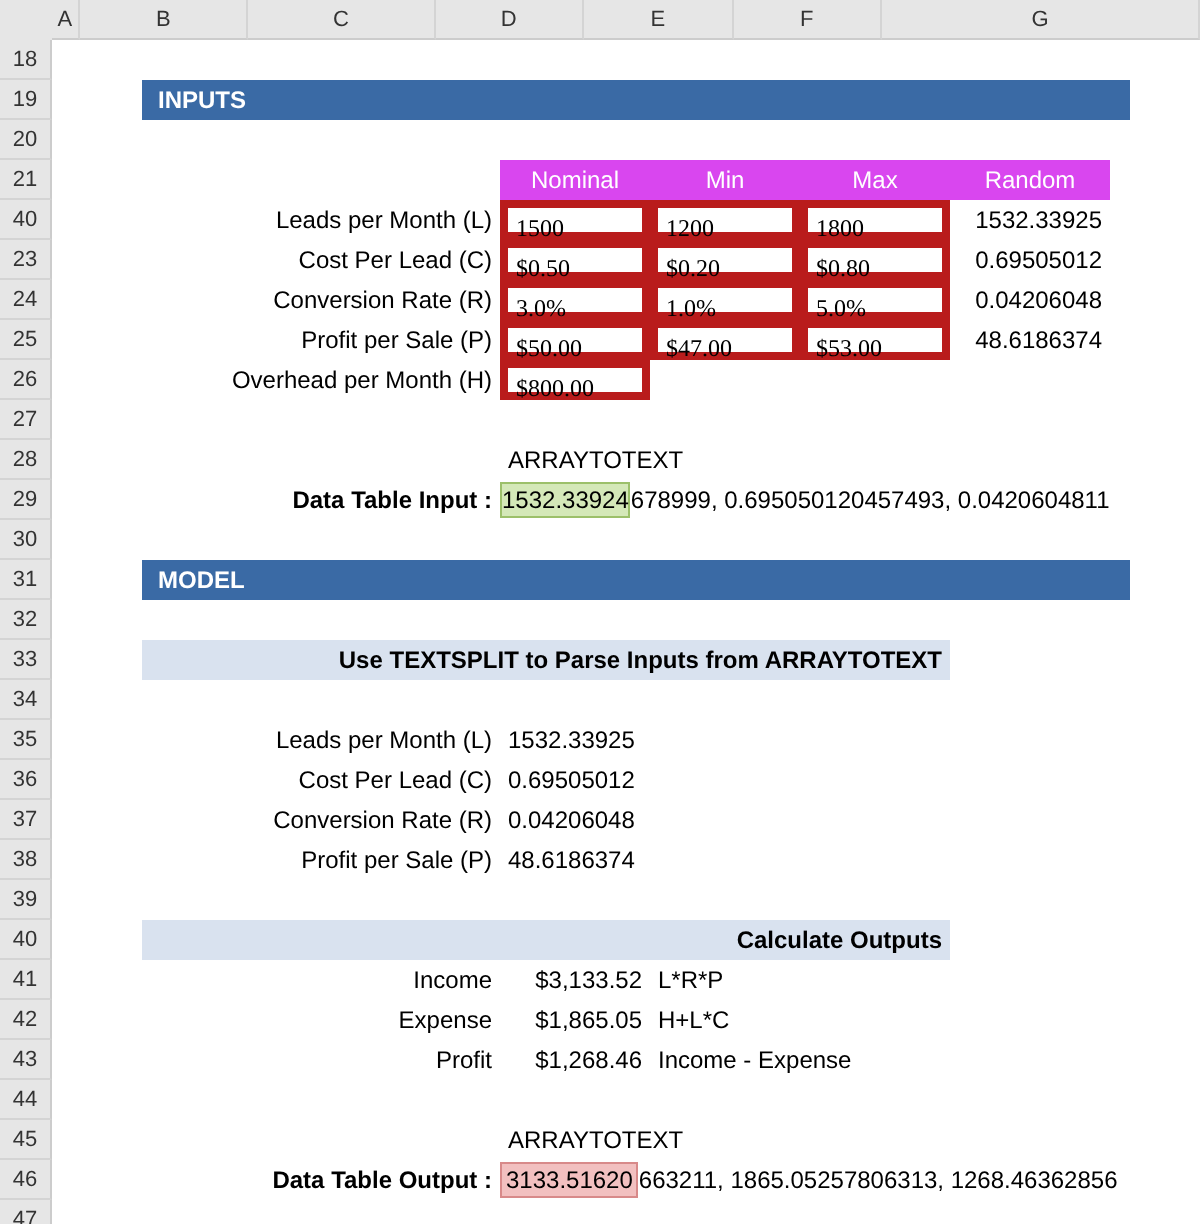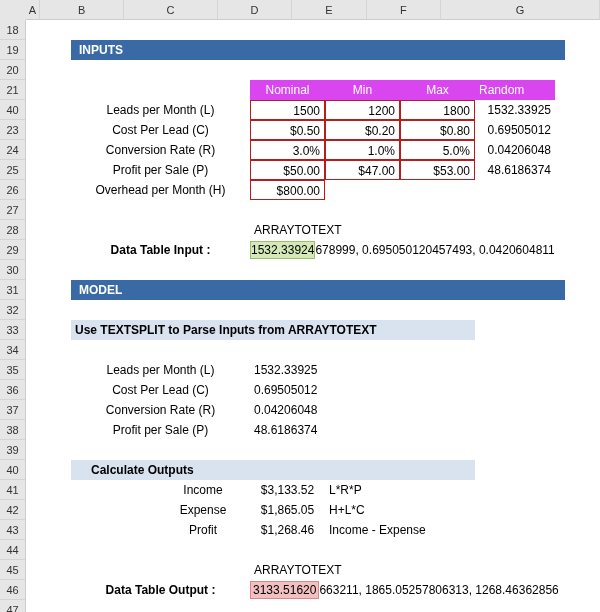--- a/index.html
+++ b/index.html
@@ -87,32 +87,34 @@
   .cF { width: 75px; flex: 0 0 75px; }
   .cG { width: 160px; flex: 0 0 160px; }
   .bar-blue {
     background: #3a6aa5;
     color: #fff;
     font-weight: bold;
   }
   .bar-light {
     background: #d9e2ef;
     font-weight: bold;
+    text-align: right;
   }
   .hdr-green {
     background: #d946ef;
     color: #fff;
     text-align: center;
   }
   .data-cell {
-    border: 1px solid #b91c1c;
-    text-align: right;
+    border: 4px solid #b91c1c;
+    text-align: left;
     background: #fff;
-  }
-  .right { text-align: center; }
+    font-family: Liberation Serif, serif;
+  }
+  .right { text-align: right; }
   .bold { font-weight: bold; }
   .hl-green {
     background: #d4e8b8;
     border: 1px solid #9cc06a;
   }
   .hl-red {
     background: #f2c0c0;
     border: 1px solid #d88a8a;
   }
   .overflow-text {
@@ -184,21 +186,21 @@
       <div class="cell cA"></div>
     </div>
 
   <div class="srow">
     <div class="cell cA"></div>
       <div class="cell cB"></div>
       <div class="cell cC"></div>
     <div class="cell cD hdr-green">Nominal</div>
     <div class="cell cE hdr-green">Min</div>
     <div class="cell cF hdr-green">Max</div>
-    <div class="cell cG hdr-green" style="text-align:left;width:80px;flex:0 0 80px">Random</div>
+    <div class="cell cG hdr-green" style="text-align:center;width:80px;flex:0 0 80px">Random</div>
   </div>
 
   <div class="srow">
     <div class="cell cA"></div>
     <div class="cell right overflow-text" style="flex:0 0 179px">Leads per Month (L)</div>
     <div class="cell cD data-cell">1500</div>
     <div class="cell cE data-cell">1200</div>
     <div class="cell cF data-cell">1800</div>
     <div class="cell" style="flex:0 0 80px;text-align:right">1532.33925</div>
   </div>

